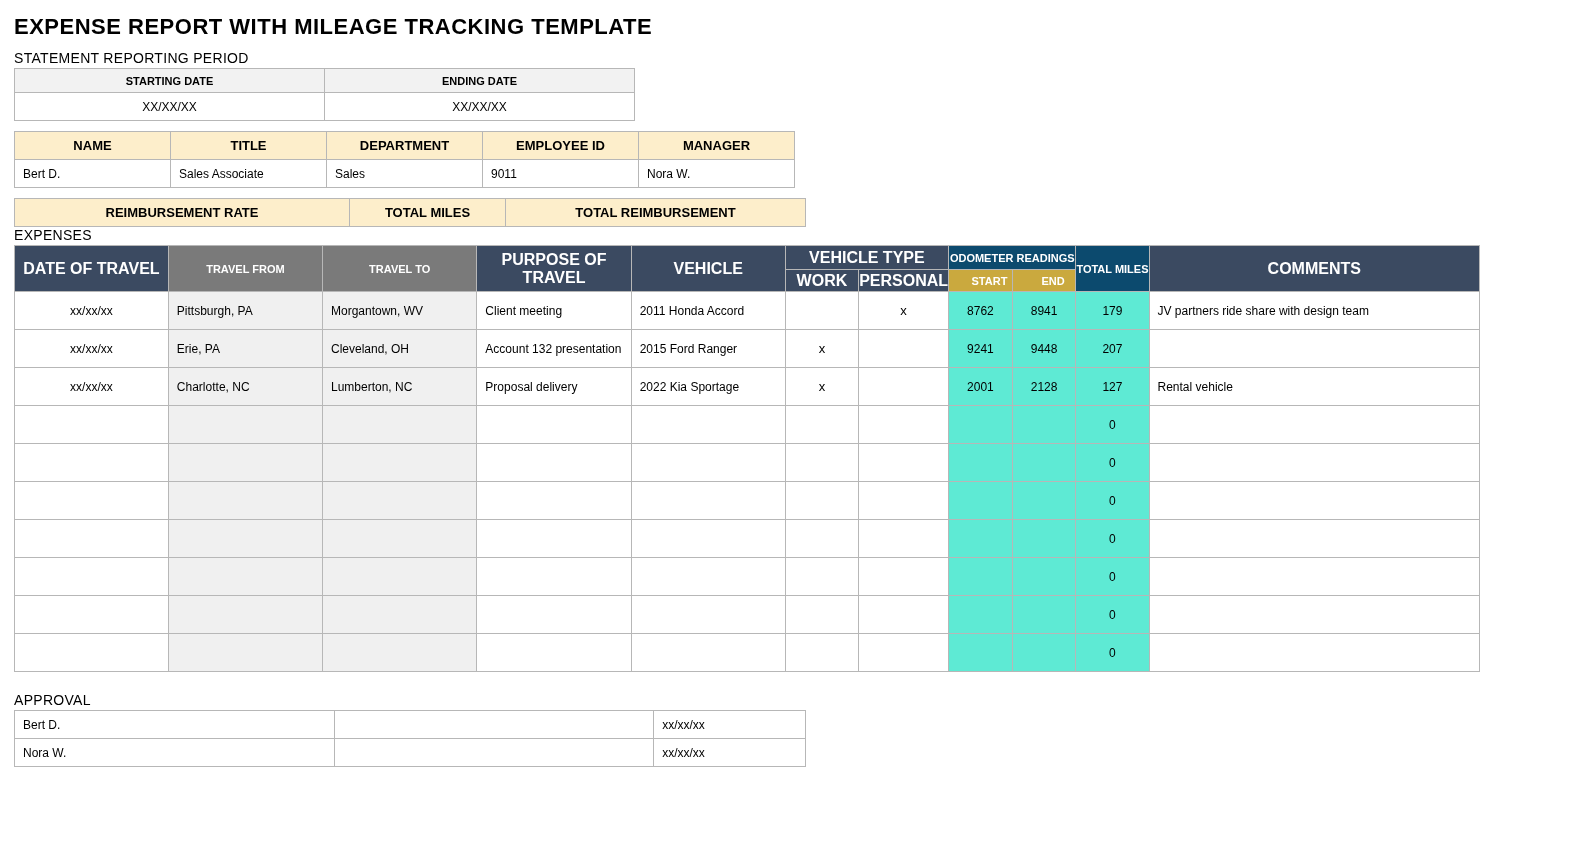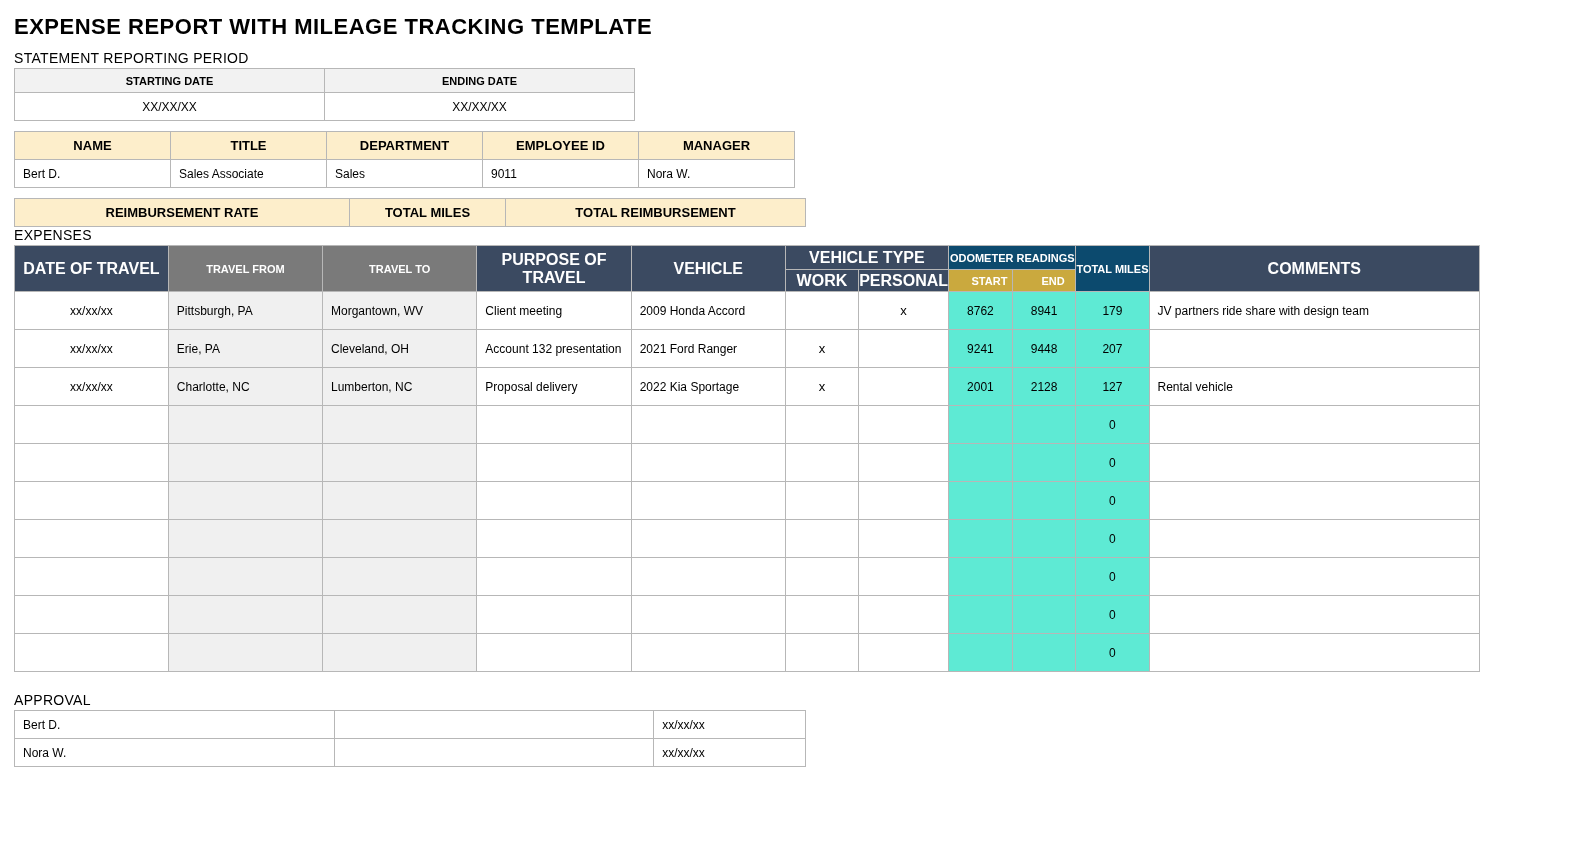--- a/index.html
+++ b/index.html
@@ -134,34 +134,34 @@
     <th class="bord exp-sub-gold">START</th>
     <th class="bord exp-sub-gold">END</th>
   </tr>
   </tbody>
     <tbody id="expenses-body">
       <tr>
         <td class="bord exp-cell  cell-c">xx/xx/xx</td>
         <td class="bord exp-cell col-grey cell-l">Pittsburgh, PA</td>
         <td class="bord exp-cell col-grey cell-l">Morgantown, WV</td>
         <td class="bord exp-cell  cell-l">Client meeting</td>
-        <td class="bord exp-cell  cell-l">2009 Honda Accord</td>
+        <td class="bord exp-cell  cell-l">2011 Honda Accord</td>
         <td class="bord exp-cell mark cell-c"></td>
         <td class="bord exp-cell mark cell-c">x</td>
         <td class="bord exp-cell col-cream cell-c">8762</td>
         <td class="bord exp-cell col-cream cell-c">8941</td>
         <td class="bord exp-cell col-cream cell-c">179</td>
         <td class="bord exp-cell  cell-l">JV partners ride share with design team</td>
       </tr>
       <tr>
         <td class="bord exp-cell  cell-c">xx/xx/xx</td>
         <td class="bord exp-cell col-grey cell-l">Erie, PA</td>
         <td class="bord exp-cell col-grey cell-l">Cleveland, OH</td>
         <td class="bord exp-cell  cell-l">Account 132 presentation</td>
-        <td class="bord exp-cell  cell-l">2021 Ford Ranger</td>
+        <td class="bord exp-cell  cell-l">2015 Ford Ranger</td>
         <td class="bord exp-cell mark cell-c">x</td>
         <td class="bord exp-cell mark cell-c"></td>
         <td class="bord exp-cell col-cream cell-c">9241</td>
         <td class="bord exp-cell col-cream cell-c">9448</td>
         <td class="bord exp-cell col-cream cell-c">207</td>
         <td class="bord exp-cell  cell-l"></td>
       </tr>
       <tr>
         <td class="bord exp-cell  cell-c">xx/xx/xx</td>
         <td class="bord exp-cell col-grey cell-l">Charlotte, NC</td>

